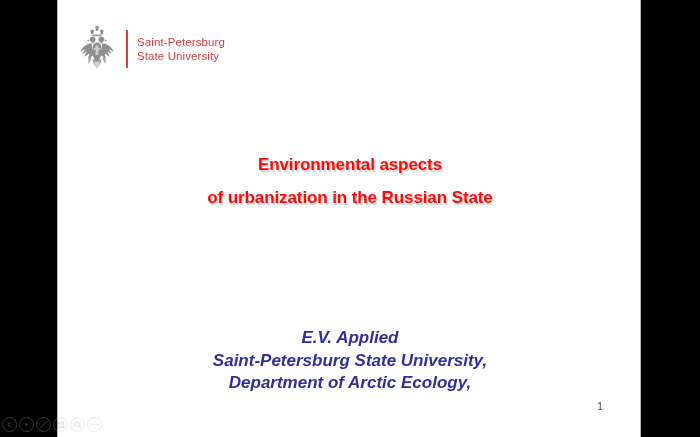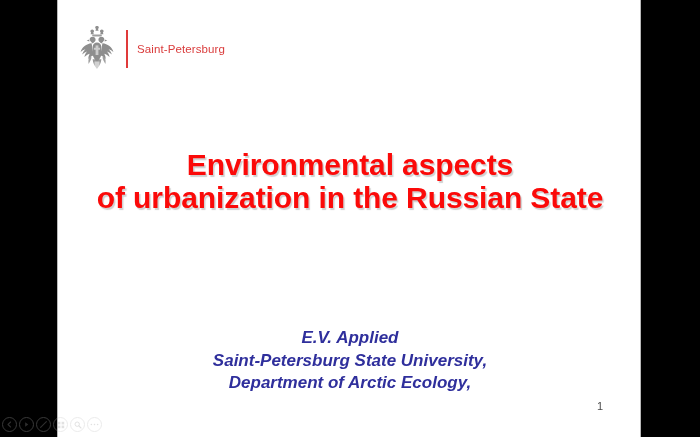--- a/index.html
+++ b/index.html
@@ -80,21 +80,21 @@
   #logo-text .ln { display: block; }
 
   
   #title {
     position: absolute;
     left: 0;
     top: 148px;
     width: 584px;
     text-align: center;
     color: #fb0a09;
-    font-size: 30px;
+    font-size: 17px;
     font-weight: bold;
     line-height: 33px;
     letter-spacing: -0.1px;
     text-shadow: 1.5px 1.5px 1px rgba(150,150,150,0.45);
     white-space: nowrap;
   }
   #title .ln { display: block; }
 
   
   #author-block {
@@ -189,20 +189,21 @@
         <g fill="#ffffff" opacity="0.55">
           <path d="M16.6 19.4h2.8v9.6h-2.8z"></path>
           <path d="M14.9 21.7h6.2v2.1h-6.2z"></path>
         </g>
       </svg>
 
       <div id="logo-divider"></div>
 
       <div id="logo-text">
         <span class="ln">Saint-Petersburg</span>
+        <span class="ln">State University</span>
       </div>
     </div>
 
     <div id="title">
       <span class="ln">Environmental aspects</span>
       <span class="ln">of urbanization in the Russian State</span>
     </div>
 
     <div id="author-block">
       <span class="ln">E.V. Applied</span>

